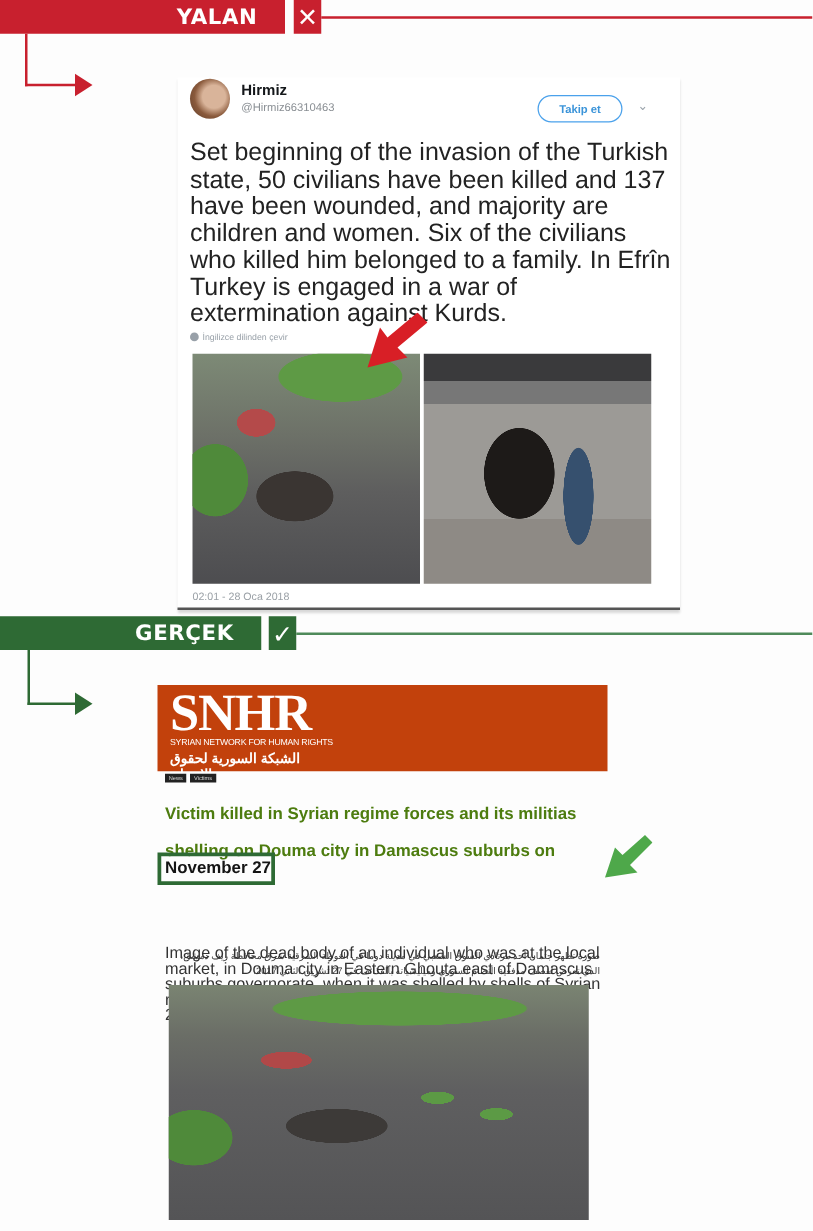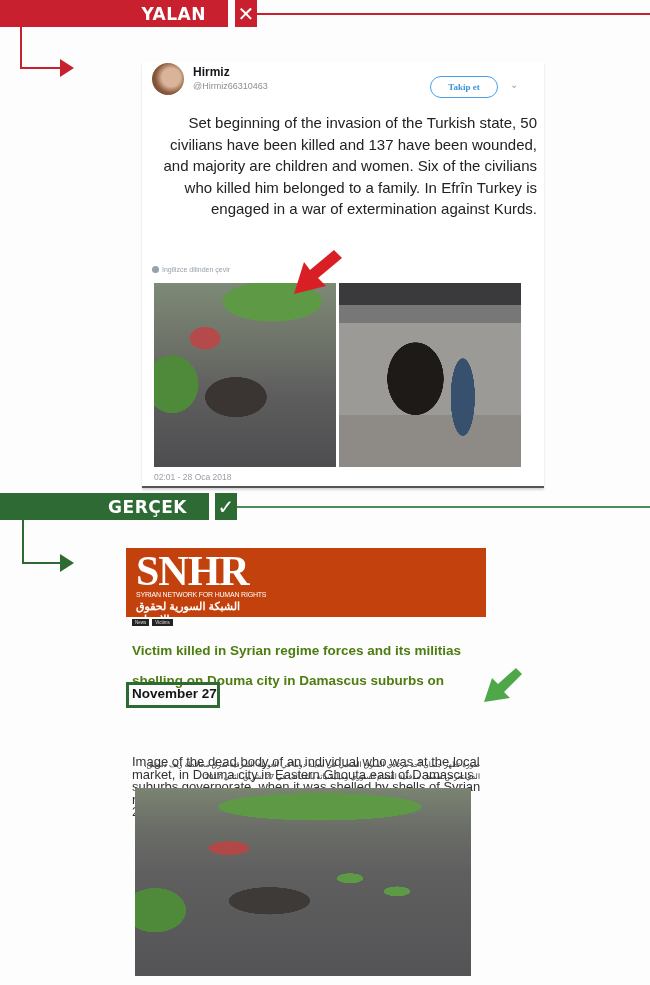--- a/index.html
+++ b/index.html
@@ -25,23 +25,23 @@
   .tri-false { left: 60px; top: 59px; border-left-color: #c8202e; }
   .tri-true  { left: 60px; top: 554px; border-left-color: #2e6a34; }
 
   
   .tweet { position: absolute; left: 142px; top: 62px; width: 402px; height: 426px; background: #fff; border-bottom: 2px solid #555; box-shadow: 0 2px 2px rgba(0,0,0,0.15); }
   .tweet-head { position: absolute; left: 10px; top: 1px; display: flex; align-items: center; }
   .avatar { width: 32px; height: 32px; border-radius: 50%; background: radial-gradient(circle at 60% 45%, #d9b49a 0 35%, #8a5a3c 60%, #5a3a28 100%); }
   .names { margin-left: 9px; line-height: 14px; }
   .name { font-weight: bold; font-size: 12px; color: #14171a; }
   .handle { font-size: 9px; color: #8a8f94; }
-  .follow-btn { position: absolute; left: 288px; top: 14px; width: 68px; height: 22px; border: 1px solid #4aa1eb; border-radius: 12px; color: #3b94d9; font-size: 9px; font-weight: bold; display: flex; align-items: center; justify-content: center; background: #fff; font-family: Liberation Serif, serif; }
+  .follow-btn { position: absolute; left: 288px; top: 14px; width: 68px; height: 22px; border: 1px solid #4aa1eb; border-radius: 12px; color: #3b94d9; font-size: 9px; font-weight: bold; display: flex; align-items: center; justify-content: center; background: #fff; }
   .caret { position: absolute; left: 368px; top: 17px; font-size: 10px; color: #9aa3ab; }
-  .tweet-text { position: absolute; left: 10px; top: 50px; width: 385px; font-size: 15px; line-height: 21.5px; color: #222; text-align: right; }
+  .tweet-text { position: absolute; left: 10px; top: 50px; width: 385px; font-size: 20px; line-height: 21.5px; color: #222; }
   .translate { position: absolute; left: 10px; top: 204px; font-size: 7px; color: #98a0a8; }
   .translate .g { display: inline-block; width: 7px; height: 7px; border-radius: 50%; background: #98a0a8; margin-right: 3px; vertical-align: -1px; }
   .photos { position: absolute; left: 12px; top: 221px; width: 367px; height: 184px; display: flex; gap: 3px; }
   .photo { flex: 1; position: relative; overflow: hidden; }
   .photo-left {
     background:
       radial-gradient(ellipse 28% 18% at 45% 62%, #3a3532 0 60%, transparent 61%),
       radial-gradient(ellipse 14% 10% at 28% 30%, #b44a4a 0 60%, transparent 61%),
       radial-gradient(ellipse 22% 24% at 10% 55%, #4f8a3a 0 65%, transparent 66%),
       radial-gradient(ellipse 45% 18% at 65% 10%, #5e9a45 0 60%, transparent 61%),

